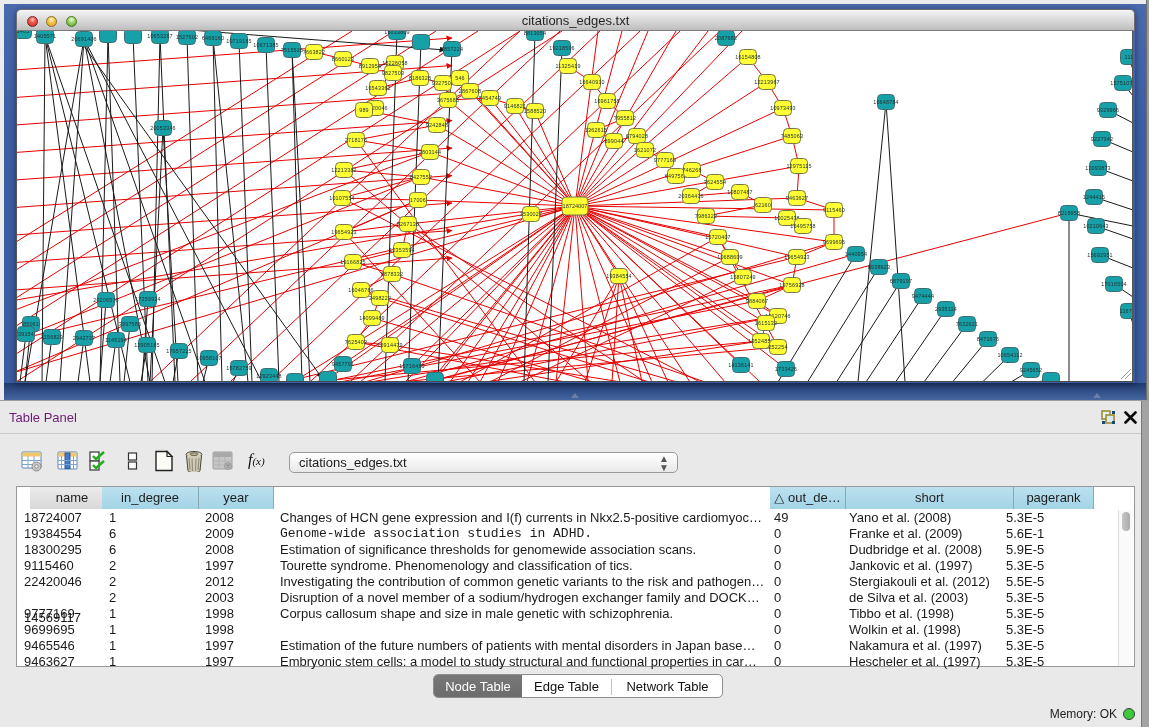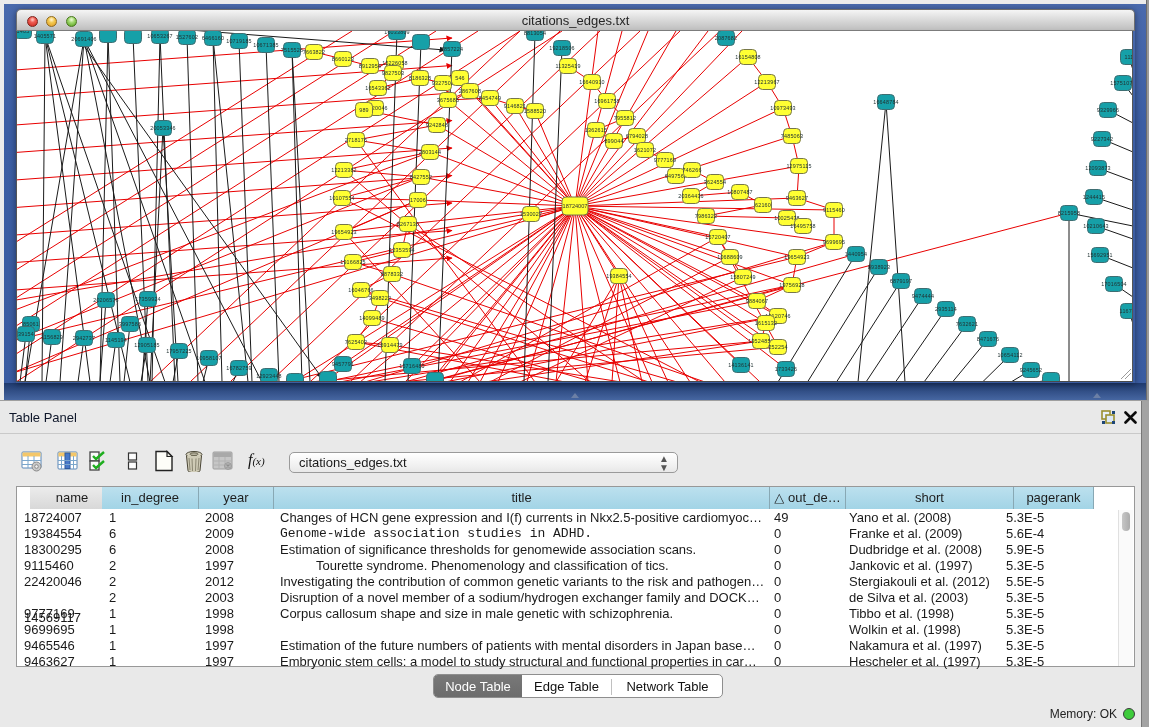--- a/index.html
+++ b/index.html
@@ -29,21 +29,21 @@
 .tl.r { left:10px; background:radial-gradient(circle at 50% 30%, #ffb9b2 8%, #ee5f55 35%, #d93a30 75%, #8f1c14); border:1px solid #7e231c;}
 .tl.y { left:29px; border:1px solid #8f6a1e; background:radial-gradient(circle at 50% 30%, #ffeebe 8%, #f2c84e 40%, #e8ad35 75%, #96691a);}
 .tl.g { left:49px; background:radial-gradient(circle at 50% 30%, #e1f6c8 8%, #9ed66b 40%, #72b63c 75%, #3e7313); border:1px solid #49761f;}
 #canvas { position:absolute; left:0; top:22px; width:1117px; height:351px;
   background:#fff; border-left:1px solid #555; border-right:1px solid #555; border-bottom:1px solid #4a4a4a; overflow:hidden; }
 
 
 #tpanel { position:absolute; left:0; top:400px; width:1149px; height:327px;
   background:#e9e9e9; border-top:1px solid #9f9f9f; }
 #tphead { position:relative; height:33px; }
-#tphead .cap { position:absolute; left:9px; top:9px; font-size:13px; color:#0f172a; }
+#tphead .cap { position:absolute; left:9px; top:9px; font-size:13px; color:#701a75; }
 #tphead .sep { position:absolute; left:0; right:0; bottom:0; height:1px; background:#c9c9c9; }
 #xicon { position:absolute; right:12px; top:10px; width:13px; height:13px; }
 #flicon { position:absolute; right:33px; top:9px; width:15px; height:15px; }
 #tbar { position:absolute; left:0; top:34px; width:1149px; height:47px; }
 .ticon { position:absolute; top:15px; width:22px; height:22px; }
 #dropdown { position:absolute; left:289px; top:17px; width:389px; height:21px;
   background:linear-gradient(#ffffff,#f2f2f2 60%, #e8e8e8); border:1px solid #9a9a9a;
   border-radius:5px; font-size:13px; color:#1a1a1a; line-height:19px; padding-left:9px; }
 #dd-ar { position:absolute; right:8px; top:1px; font-size:10px; color:#555; line-height:9px; text-align:center; }
 
@@ -693,21 +693,20 @@
 <path d="M14.5 14.5 l3 3 M17.5 14.5 l-3 3" stroke="#8e8e8e" stroke-width="1.2"></path>
         </svg>
         <div class="ticon" style="left:248px;width:30px;top:16px;font-family:'Liberation Serif',serif;font-style:italic;font-size:16px;color:#111;">f<span style="font-size:11px;">(x)</span></div>
         <div id="dropdown">citations_edges.txt<div id="dd-ar">▲<br>▼</div></div>
       </div>
     <div id="tbl">
       <div id="thead">
           <div class="th first" style="left:13px;width:85px;">name</div>
           <div class="th" style="left:85px;width:97px;">in_degree</div>
           <div class="th" style="left:182px;width:75px;">year</div>
-          <div class="th" style="left:257px;width:496px;">title</div>
           <div class="th" style="left:753px;width:76px;">△ out_de…</div>
           <div class="th" style="left:829px;width:168px;">short</div>
           <div class="th" style="left:997px;width:80px;">pagerank</div>
         </div>
       <div id="rows">
           <div class="row" style="top:0px;width:1117px;">
             <span class="c" style="left:7px;width:76px;">18724007</span>
             <span class="c" style="left:92px;width:60px;">1</span>
             <span class="c" style="left:188px;width:60px;">2008</span>
             <span class="c" style="left:263px;width:485px;">Changes of HCN gene expression and I(f) currents in Nkx2.5-positive cardiomyoc…</span>
@@ -715,36 +714,36 @@
             <span class="c" style="left:832px;width:160px;">Yano et al. (2008)</span>
             <span class="c" style="left:989px;width:70px;">5.3E-5</span>
           </div>
           <div class="row" style="top:16px;width:1117px;">
             <span class="c" style="left:7px;width:76px;">19384554</span>
             <span class="c" style="left:92px;width:60px;">6</span>
             <span class="c" style="left:188px;width:60px;">2009</span>
             <span class="c" style="left:263px;width:485px;font-family:Liberation Mono, monospace;">Genome-wide association studies in ADHD.</span>
             <span class="c" style="left:757px;width:40px;">0</span>
             <span class="c" style="left:832px;width:160px;">Franke et al. (2009)</span>
-            <span class="c" style="left:989px;width:70px;">5.6E-4</span>
+            <span class="c" style="left:989px;width:70px;">5.6E-1</span>
           </div>
           <div class="row" style="top:32px;width:1117px;">
             <span class="c" style="left:7px;width:76px;">18300295</span>
             <span class="c" style="left:92px;width:60px;">6</span>
             <span class="c" style="left:188px;width:60px;">2008</span>
             <span class="c" style="left:263px;width:485px;">Estimation of significance thresholds for genomewide association scans.</span>
             <span class="c" style="left:757px;width:40px;">0</span>
             <span class="c" style="left:832px;width:160px;">Dudbridge et al. (2008)</span>
             <span class="c" style="left:989px;width:70px;">5.9E-5</span>
           </div>
           <div class="row" style="top:48px;width:1117px;">
             <span class="c" style="left:7px;width:76px;">9115460</span>
             <span class="c" style="left:92px;width:60px;">2</span>
             <span class="c" style="left:188px;width:60px;">1997</span>
-            <span class="c" style="left:263px;width:485px;margin-left:36px;">Tourette syndrome. Phenomenology and classification of tics.</span>
+            <span class="c" style="left:263px;width:485px;">Tourette syndrome. Phenomenology and classification of tics.</span>
             <span class="c" style="left:757px;width:40px;">0</span>
             <span class="c" style="left:832px;width:160px;">Jankovic et al. (1997)</span>
             <span class="c" style="left:989px;width:70px;">5.3E-5</span>
           </div>
           <div class="row" style="top:64px;width:1117px;">
             <span class="c" style="left:7px;width:76px;">22420046</span>
             <span class="c" style="left:92px;width:60px;">2</span>
             <span class="c" style="left:188px;width:60px;">2012</span>
             <span class="c" style="left:263px;width:485px;">Investigating the contribution of common genetic variants to the risk and pathogen…</span>
             <span class="c" style="left:757px;width:40px;">0</span>

